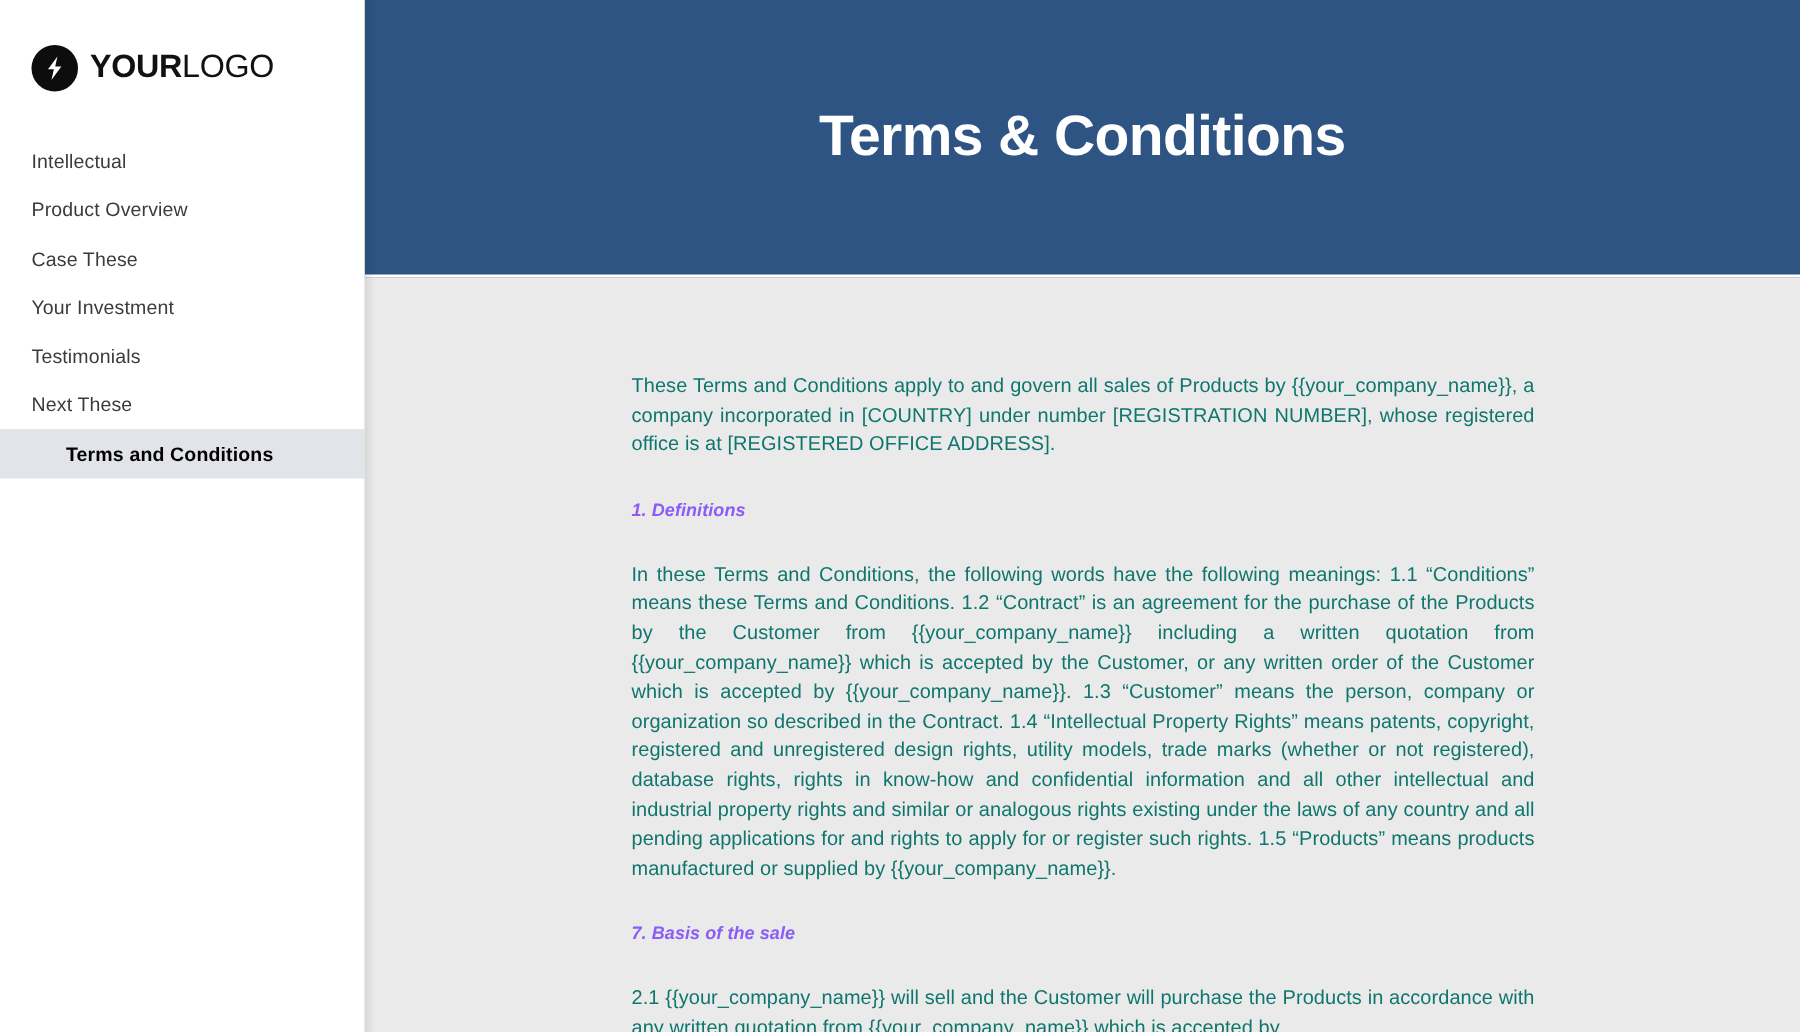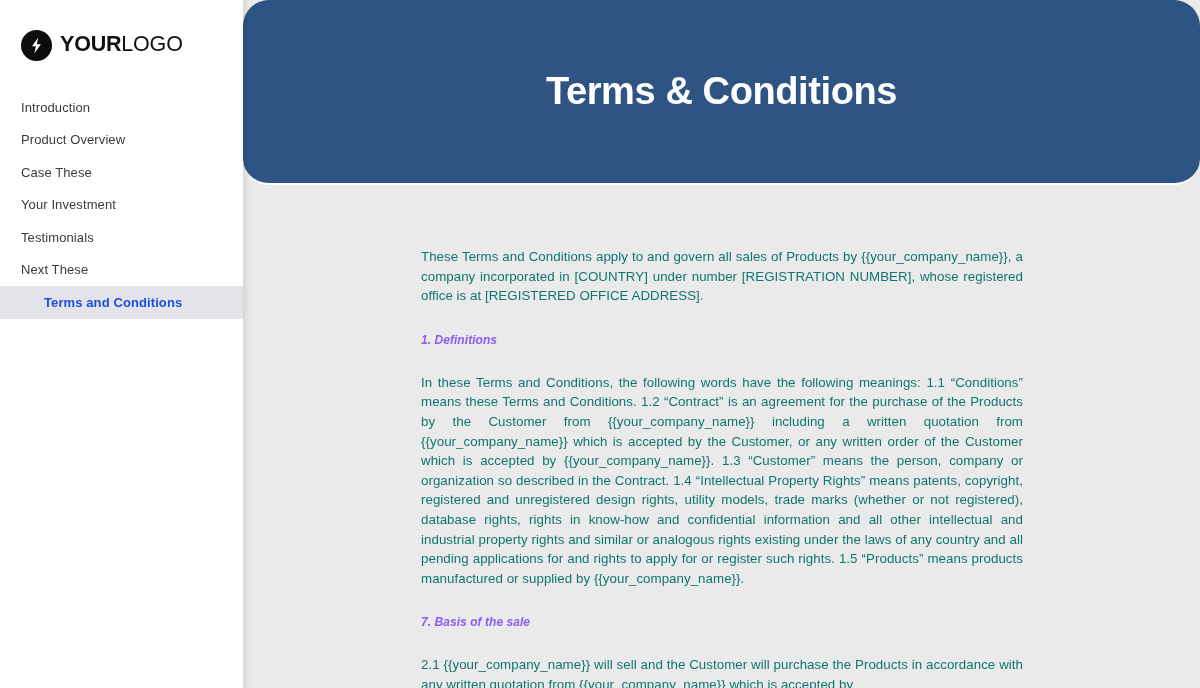--- a/index.html
+++ b/index.html
@@ -86,42 +86,41 @@
     box-sizing: border-box;
     font-size: 13px;
     color: #3b3b3b;
     letter-spacing: 0.1px;
     cursor: pointer;
     background: transparent;
   }
   .nav-item.active {
     background: #e2e4ea;
     font-weight: 700;
-    color: #1d4ed8;
+    color: #000000;
     padding-left: 44px;
   }
 
   
   .main {
     position: relative;
     flex: 1 1 auto;
     height: 688px;
     background: #eaeaea;
     overflow: hidden;
   }
 
   .banner {
     height: 185px;
     background: #2e5484;
     display: flex;
     align-items: center;
     justify-content: center;
     border-bottom: 2px solid #ffffff;
     box-sizing: border-box;
-    border-radius: 26px;
   }
   .banner-title {
     color: #ffffff;
     font-size: 38px;
     font-weight: 700;
     letter-spacing: -0.4px;
     line-height: 1;
     margin: 0;
     padding-bottom: 2px;
     text-align: center;
@@ -169,21 +168,21 @@
         <svg width="15" height="17" viewBox="0 0 15 17" aria-hidden="true">
           <path d="M9.3 0.6 L3.0 9.2 L6.9 9.2 L5.3 16.4 L11.9 7.3 L7.8 7.3 Z" fill="#ffffff"></path>
         </svg>
       </span>
       <span class="brand-text">
         <span class="b-bold">YOUR</span><span class="b-light">LOGO</span>
       </span>
     </div>
 
     <nav class="nav">
-      <div class="nav-item">Introduction</div>
+      <div class="nav-item">Intellectual</div>
       <div class="nav-item">Product Overview</div>
       <div class="nav-item">Case These</div>
       <div class="nav-item">Your Investment</div>
       <div class="nav-item">Testimonials</div>
       <div class="nav-item">Next These</div>
       <div class="nav-item active">Terms and Conditions</div>
     </nav>
 
   </aside>
 

